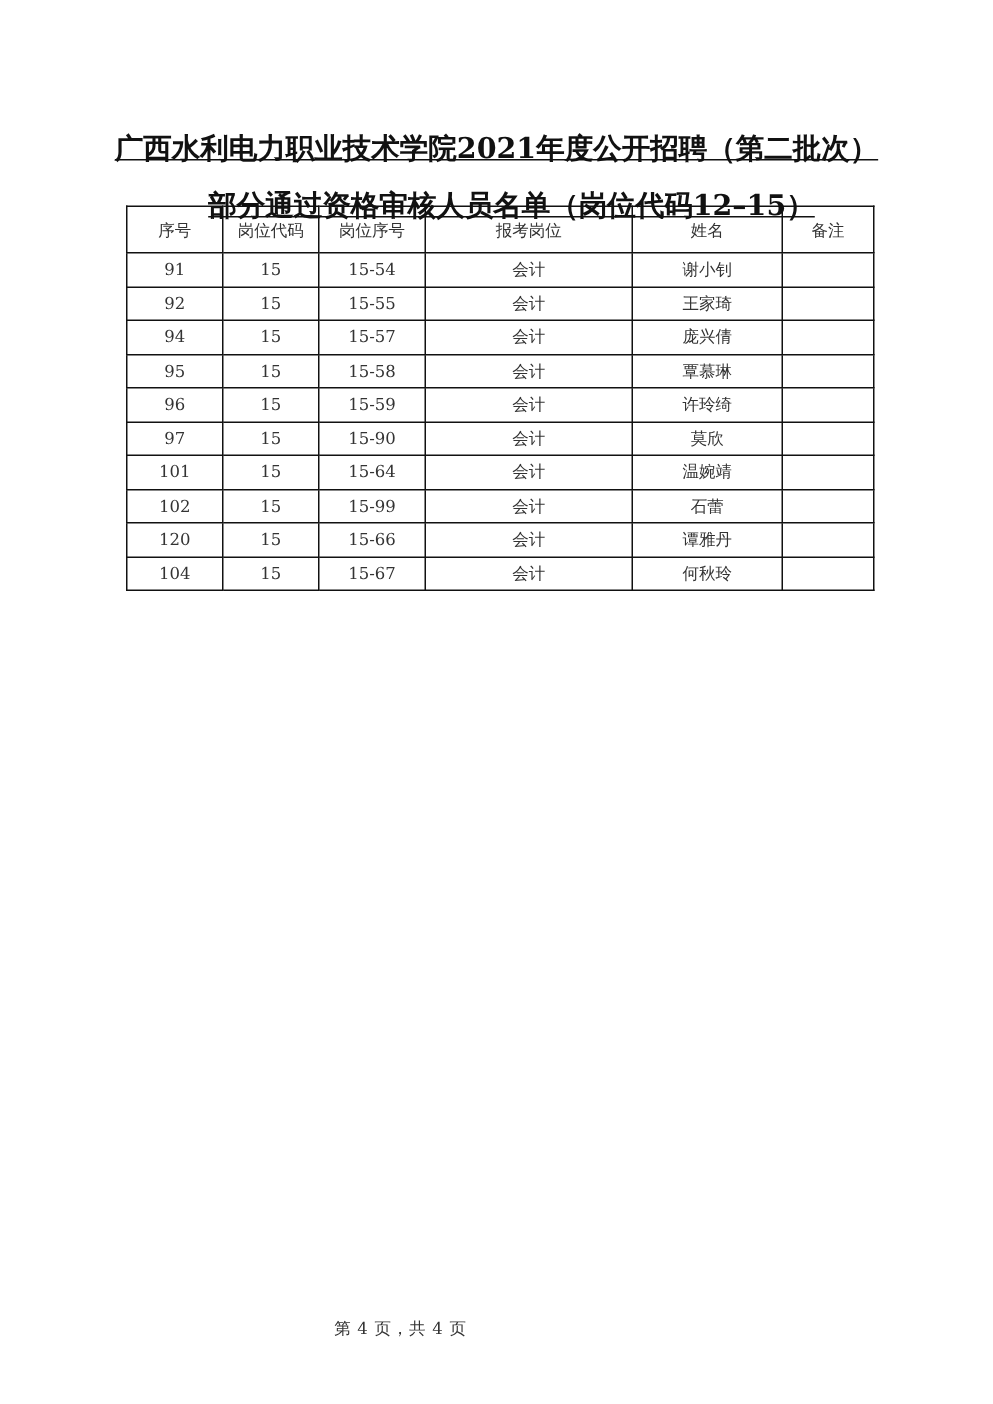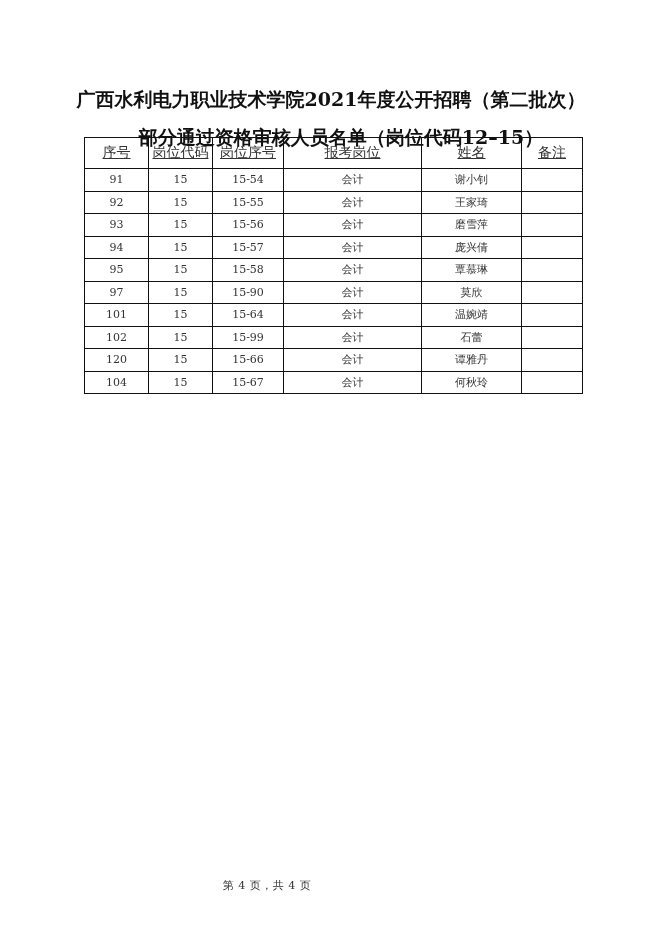--- a/index.html
+++ b/index.html
@@ -1,25 +1,25 @@
 <!DOCTYPE html>
 <html><head>
 <meta charset="utf-8">
 <style>
   html, body { margin:0; padding:0; background:#ffffff; }
   body { width:662px; height:936px; position:relative; overflow:hidden;
          font-family:"DejaVu Serif","Liberation Serif",serif; color:#111; }
   .title { position:absolute; left:0; width:662px; text-align:center;
-           font-weight:bold; font-size:19px; line-height:25px; color:#111; }
+           font-weight:bold; font-size:19px; line-height:25px; color:#111;text-decoration:underline; }
   .t1 { top:87px; }
   .t2 { top:125px;margin-left:10px; }
   table { position:absolute; left:84px; top:137px; border-collapse:collapse;
           font-size:11px; color:#333; }
   td, th { border:1px solid #111; text-align:center; padding:0; font-weight:normal; }
-  th { height:30px; font-size:14px; color:#333;text-decoration:underline; }
+  th { height:30px; font-size:11px; color:#333; }
   td { height:21.5px; }
   .c1{width:63px}.c2{width:63px}.c3{width:70px}.c4{width:137px}.c5{width:99px}.c6{width:60px}
   .footer { position:absolute; top:878px; left:0; width:534px; text-align:center;
             font-size:11px; color:#333; letter-spacing:0.5px; }
 </style>
 </head>
 <body>
 
 <div class="title t1">广西水利电力职业技术学院2021年度公开招聘（第二批次）</div>
 <div class="title t2">部分通过资格审核人员名单（岗位代码12–15）</div>
@@ -46,41 +46,41 @@
       </tr>
       <tr>
         <td>92</td>
         <td>15</td>
         <td>15-55</td>
         <td>会计</td>
         <td>王家琦</td>
         <td></td>
       </tr>
       <tr>
-        <td>93</td>
-        <td>15</td>
-        <td>15-56</td>
-        <td>会计</td>
-        <td>磨雪萍</td>
-        <td></td>
-      </tr>
-      <tr>
         <td>94</td>
         <td>15</td>
         <td>15-57</td>
         <td>会计</td>
         <td>庞兴倩</td>
         <td></td>
       </tr>
       <tr>
         <td>95</td>
         <td>15</td>
         <td>15-58</td>
         <td>会计</td>
         <td>覃慕琳</td>
+        <td></td>
+      </tr>
+      <tr>
+        <td>96</td>
+        <td>15</td>
+        <td>15-59</td>
+        <td>会计</td>
+        <td>许玲绮</td>
         <td></td>
       </tr>
       <tr>
         <td>97</td>
         <td>15</td>
         <td>15-90</td>
         <td>会计</td>
         <td>莫欣</td>
         <td></td>
       </tr>

